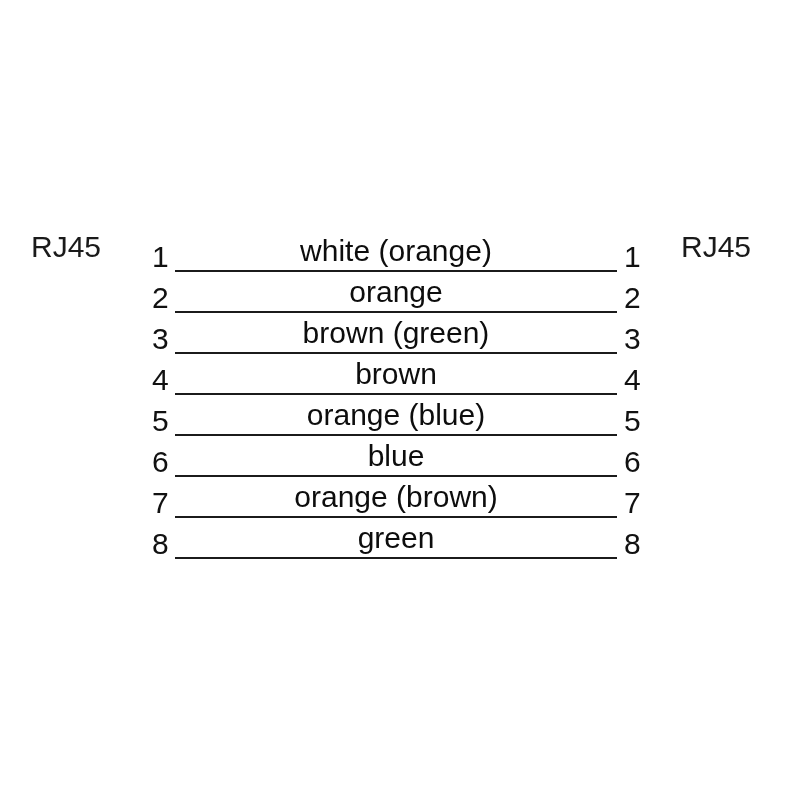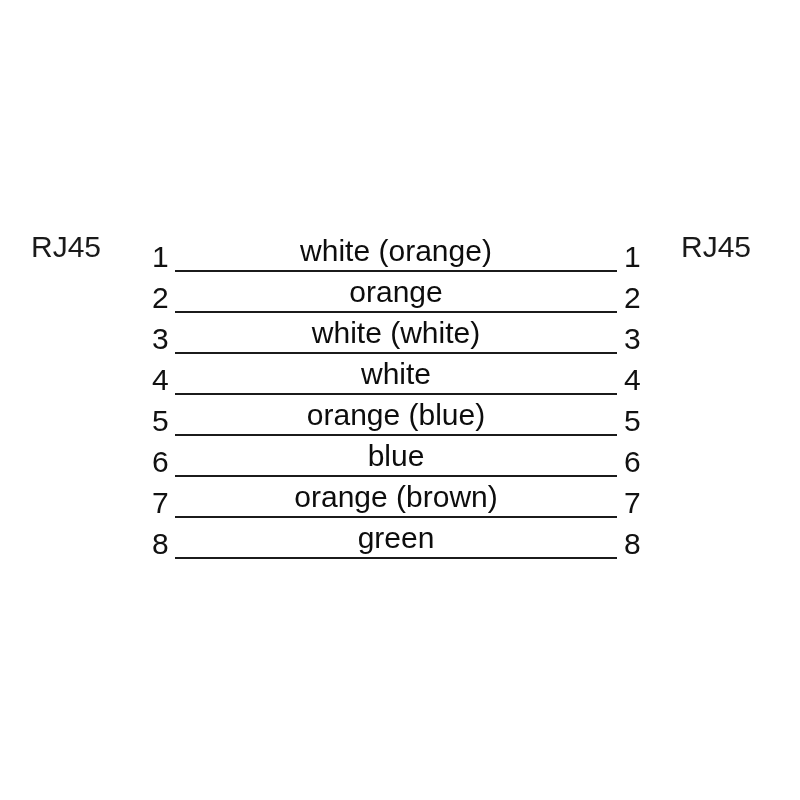--- a/index.html
+++ b/index.html
@@ -95,28 +95,28 @@
 
   <div class="pair-row" style="top:311px;">
     <span class="pin-number pin-left">2</span>
     <span class="wire-label">orange</span>
     <span class="wire-line"></span>
     <span class="pin-number pin-right">2</span>
   </div>
 
   <div class="pair-row" style="top:352px;">
     <span class="pin-number pin-left">3</span>
-    <span class="wire-label">white (white)</span>
+    <span class="wire-label">brown (green)</span>
     <span class="wire-line"></span>
     <span class="pin-number pin-right">3</span>
   </div>
 
   <div class="pair-row" style="top:393px;">
     <span class="pin-number pin-left">4</span>
-    <span class="wire-label">white</span>
+    <span class="wire-label">brown</span>
     <span class="wire-line"></span>
     <span class="pin-number pin-right">4</span>
   </div>
 
   <div class="pair-row" style="top:434px;">
     <span class="pin-number pin-left">5</span>
     <span class="wire-label">orange (blue)</span>
     <span class="wire-line"></span>
     <span class="pin-number pin-right">5</span>
   </div>

